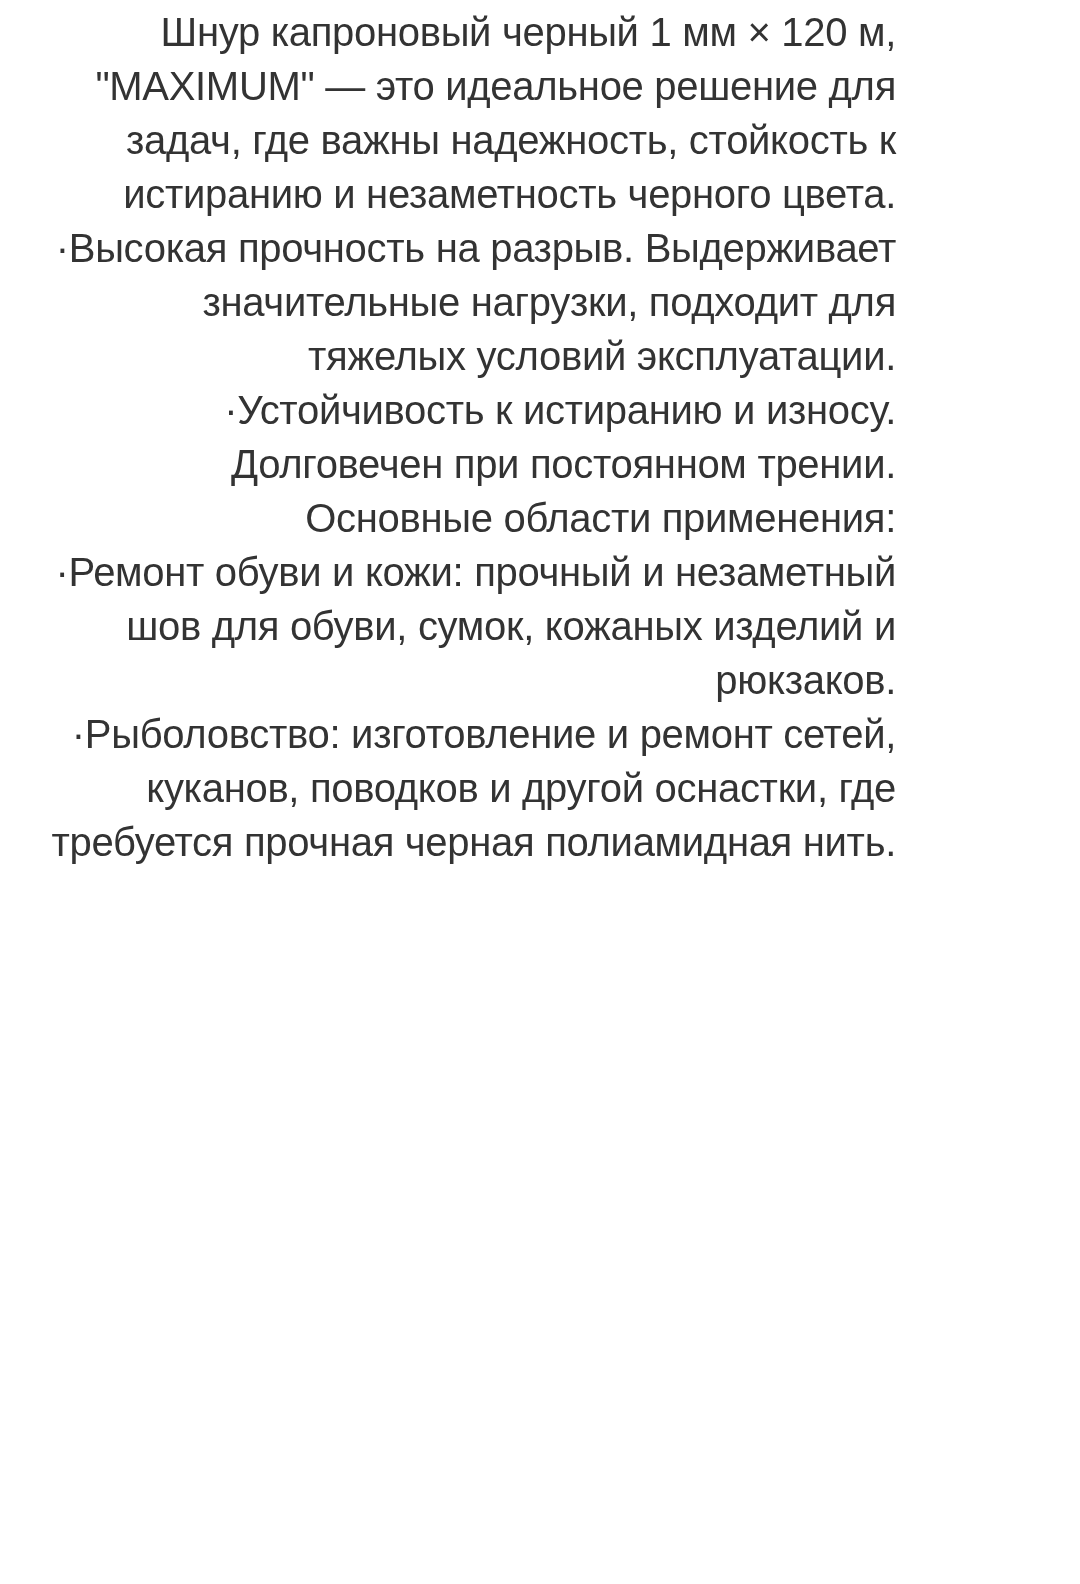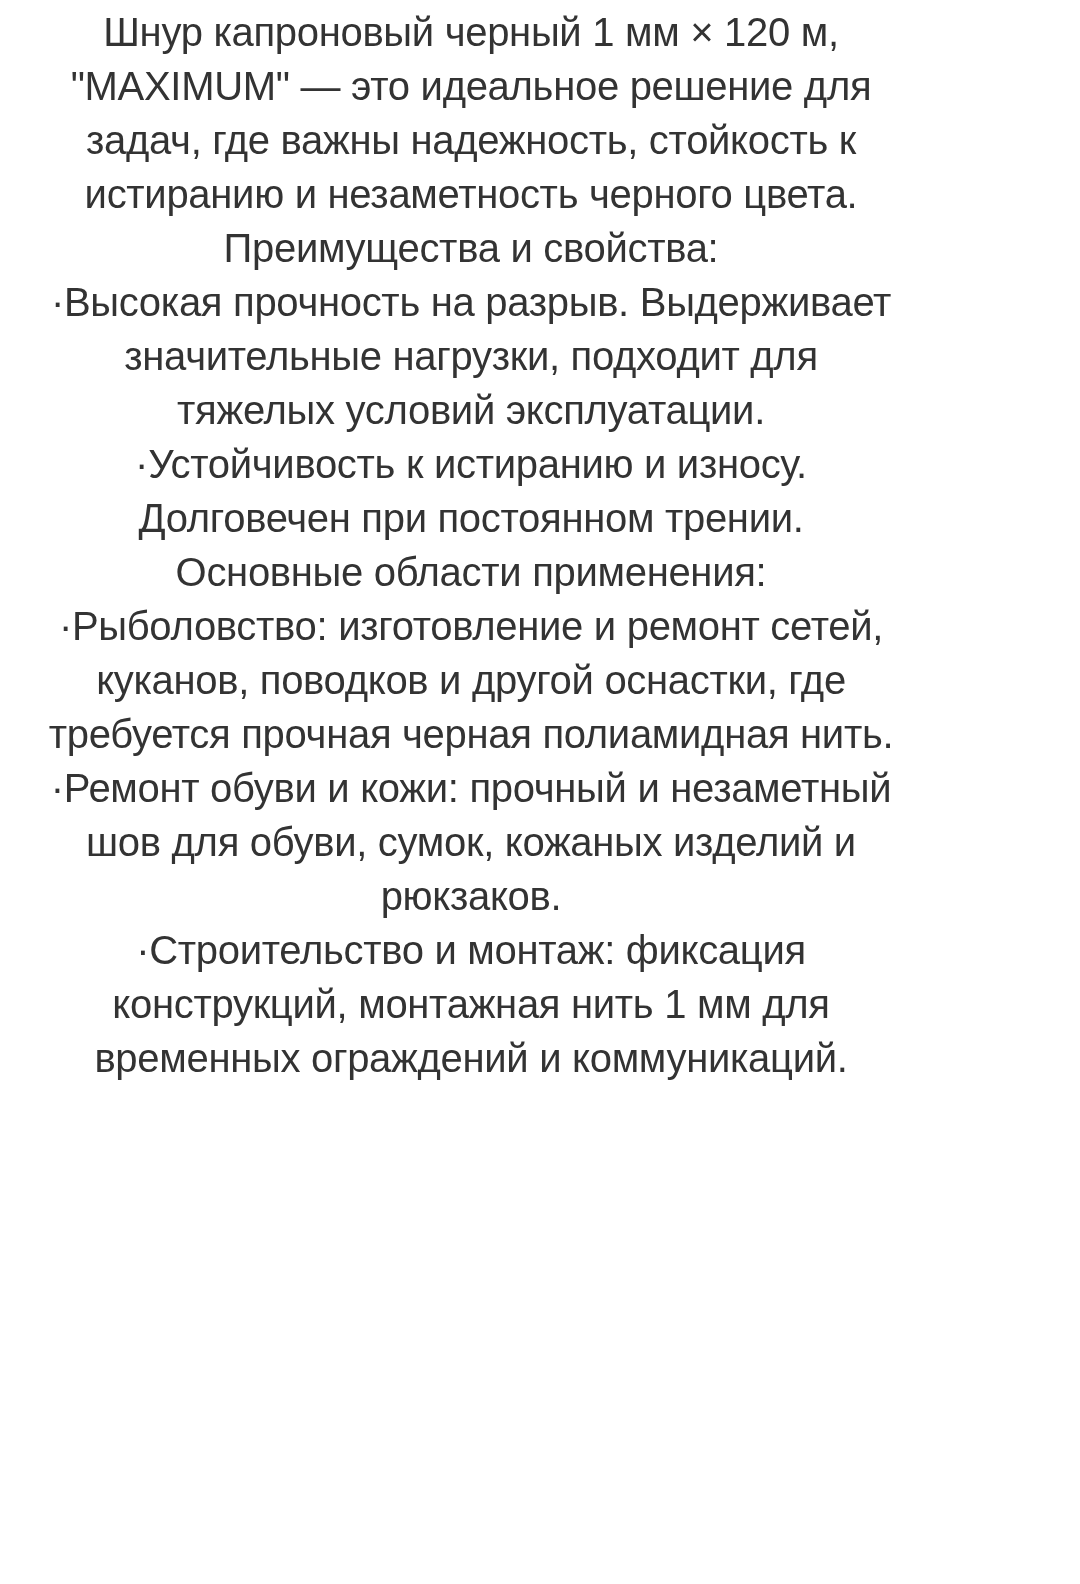--- a/index.html
+++ b/index.html
@@ -14,36 +14,34 @@
   }
   .description {
     box-sizing: border-box;
     width: 924px;
     padding: 5px 28px 0 46px;
     font-family: "Liberation Sans", "DejaVu Sans", sans-serif;
     font-size: 40px;
     line-height: 54px;
     letter-spacing: -0.3px;
     color: #333333;
-    text-align: center;
+    text-align: right;
   }
   .description p {
     margin: 0;
     padding: 0;
   }
 </style>
 </head>
 <body>
 
 <div class="description">
   <p>Шнур капроновый черный 1 мм × 120 м, "MAXIMUM" — это идеальное решение для задач, где важны надежность, стойкость к истиранию и незаметность черного цвета.</p>
 
-  <p>Преимущества и свойства:</p>
 
   <p>·Высокая прочность на разрыв. Выдерживает значительные нагрузки, подходит для тяжелых условий эксплуатации.</p>
   <p>·Устойчивость к истиранию и износу. Долговечен при постоянном трении.</p>
 
   <p>Основные области применения:</p>
 
+  <p>·Ремонт обуви и кожи: прочный и незаметный шов для обуви, сумок, кожаных изделий и рюкзаков.</p>
   <p>·Рыболовство: изготовление и ремонт сетей, куканов, поводков и другой оснастки, где требуется прочная черная полиамидная нить.</p>
-  <p>·Ремонт обуви и кожи: прочный и незаметный шов для обуви, сумок, кожаных изделий и рюкзаков.</p>
-  <p>·Строительство и монтаж: фиксация конструкций, монтажная нить 1 мм для временных ограждений и коммуникаций.</p>
 </div>
 
 </body></html>

